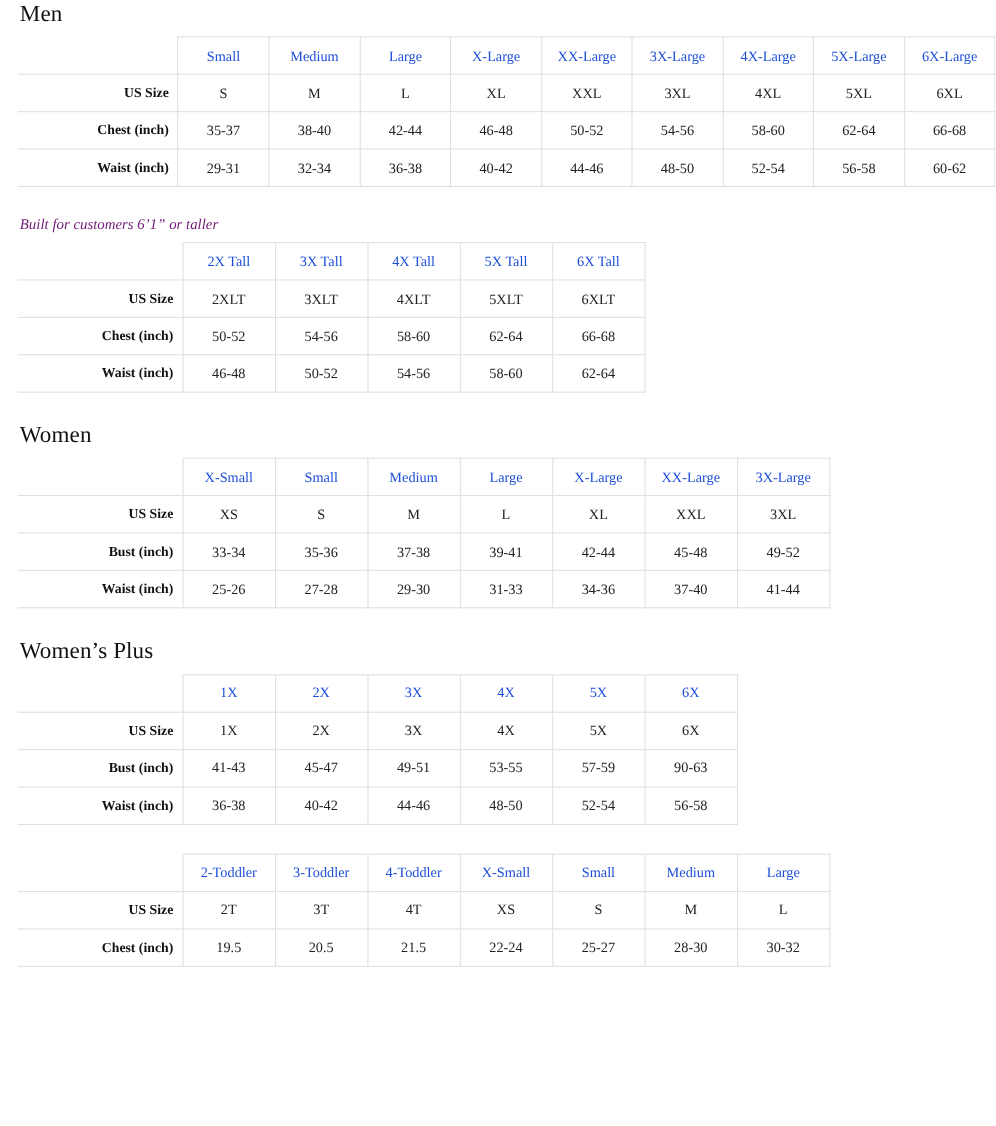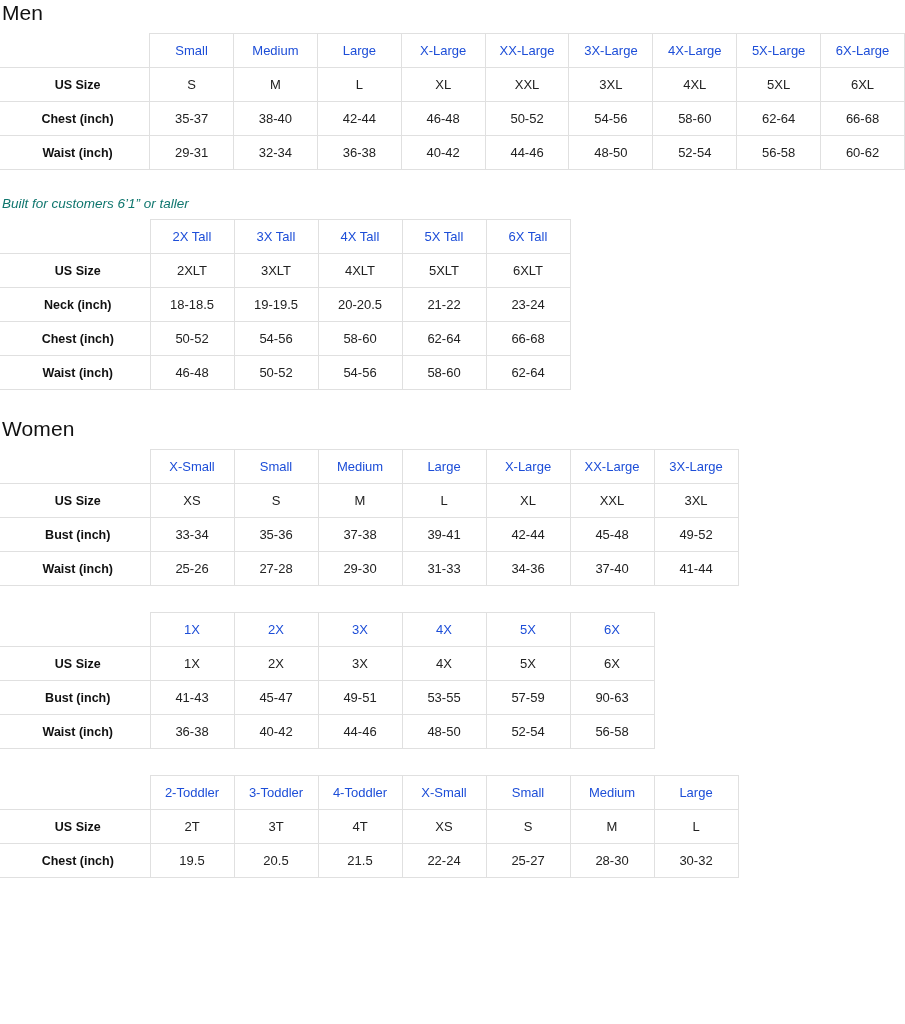--- a/index.html
+++ b/index.html
@@ -14,40 +14,41 @@
     color: #1a1a1a;
     -webkit-font-smoothing: antialiased;
   }
   .page {
     width: 905px;
     box-sizing: border-box;
     padding: 0 0 12px 0;
   }
 
   .section {
-    margin: 0 0 0 0;
+    margin: 0 0 0 16px;
+    font-family: Liberation Serif, serif;
   }
 
   .section-head {
     display: flex;
     align-items: baseline;
     gap: 14px;
     padding: 0 0 8px 2px;
   }
   .section-title {
     font-size: 21px;
     font-weight: 400;
     color: #111111;
     letter-spacing: 0.1px;
     line-height: 1.2;
   }
   .section-note {
     font-size: 13.5px;
     font-style: italic;
-    color: #0f766e;
+    color: #701a75;
   }
 
   table.size-table {
     border-collapse: collapse;
     table-layout: fixed;
     border-spacing: 0;
     margin: 0 0 26px 0;
   }
   table.size-table td,
   table.size-table th {
@@ -65,21 +66,21 @@
     border-left: none;
     border-top: none;
     background: #ffffff;
   }
   table.size-table th.col-head {
     font-weight: 400;
     color: #1d4ed8;
   }
   table.size-table td.row-head,
   table.size-table th.row-head {
-    text-align: center;
+    text-align: right;
     font-weight: 700;
     color: #111111;
     font-size: 12.5px;
     border-left: none;
     padding-left: 14px;
   }
   .first-col { width: 150px; }
 </style>
 </head>
 <body>
@@ -173,28 +174,20 @@
       <tbody>
         <tr>
           <td class="row-head">US Size</td>
           <td>2XLT</td>
           <td>3XLT</td>
           <td>4XLT</td>
           <td>5XLT</td>
           <td>6XLT</td>
         </tr>
         <tr>
-          <td class="row-head">Neck (inch)</td>
-          <td>18-18.5</td>
-          <td>19-19.5</td>
-          <td>20-20.5</td>
-          <td>21-22</td>
-          <td>23-24</td>
-        </tr>
-        <tr>
           <td class="row-head">Chest (inch)</td>
           <td>50-52</td>
           <td>54-56</td>
           <td>58-60</td>
           <td>62-64</td>
           <td>66-68</td>
         </tr>
         <tr>
           <td class="row-head">Waist (inch)</td>
           <td>46-48</td>
@@ -258,20 +251,24 @@
           <td>31-33</td>
           <td>34-36</td>
           <td>37-40</td>
           <td>41-44</td>
         </tr>
       </tbody>
     </table>
   </div>
 
   <div class="section">
+    <div class="section-head">
+      <div class="section-title">Women’s  Plus</div>
+      <div class="section-note"></div>
+    </div>
     <table class="size-table">
       <colgroup>
         <col class="first-col">
         <col span="6" style="width:84px">
       </colgroup>
       <thead>
         <tr>
           <th class="corner"></th>
           <th class="col-head">1X</th>
           <th class="col-head">2X</th>

